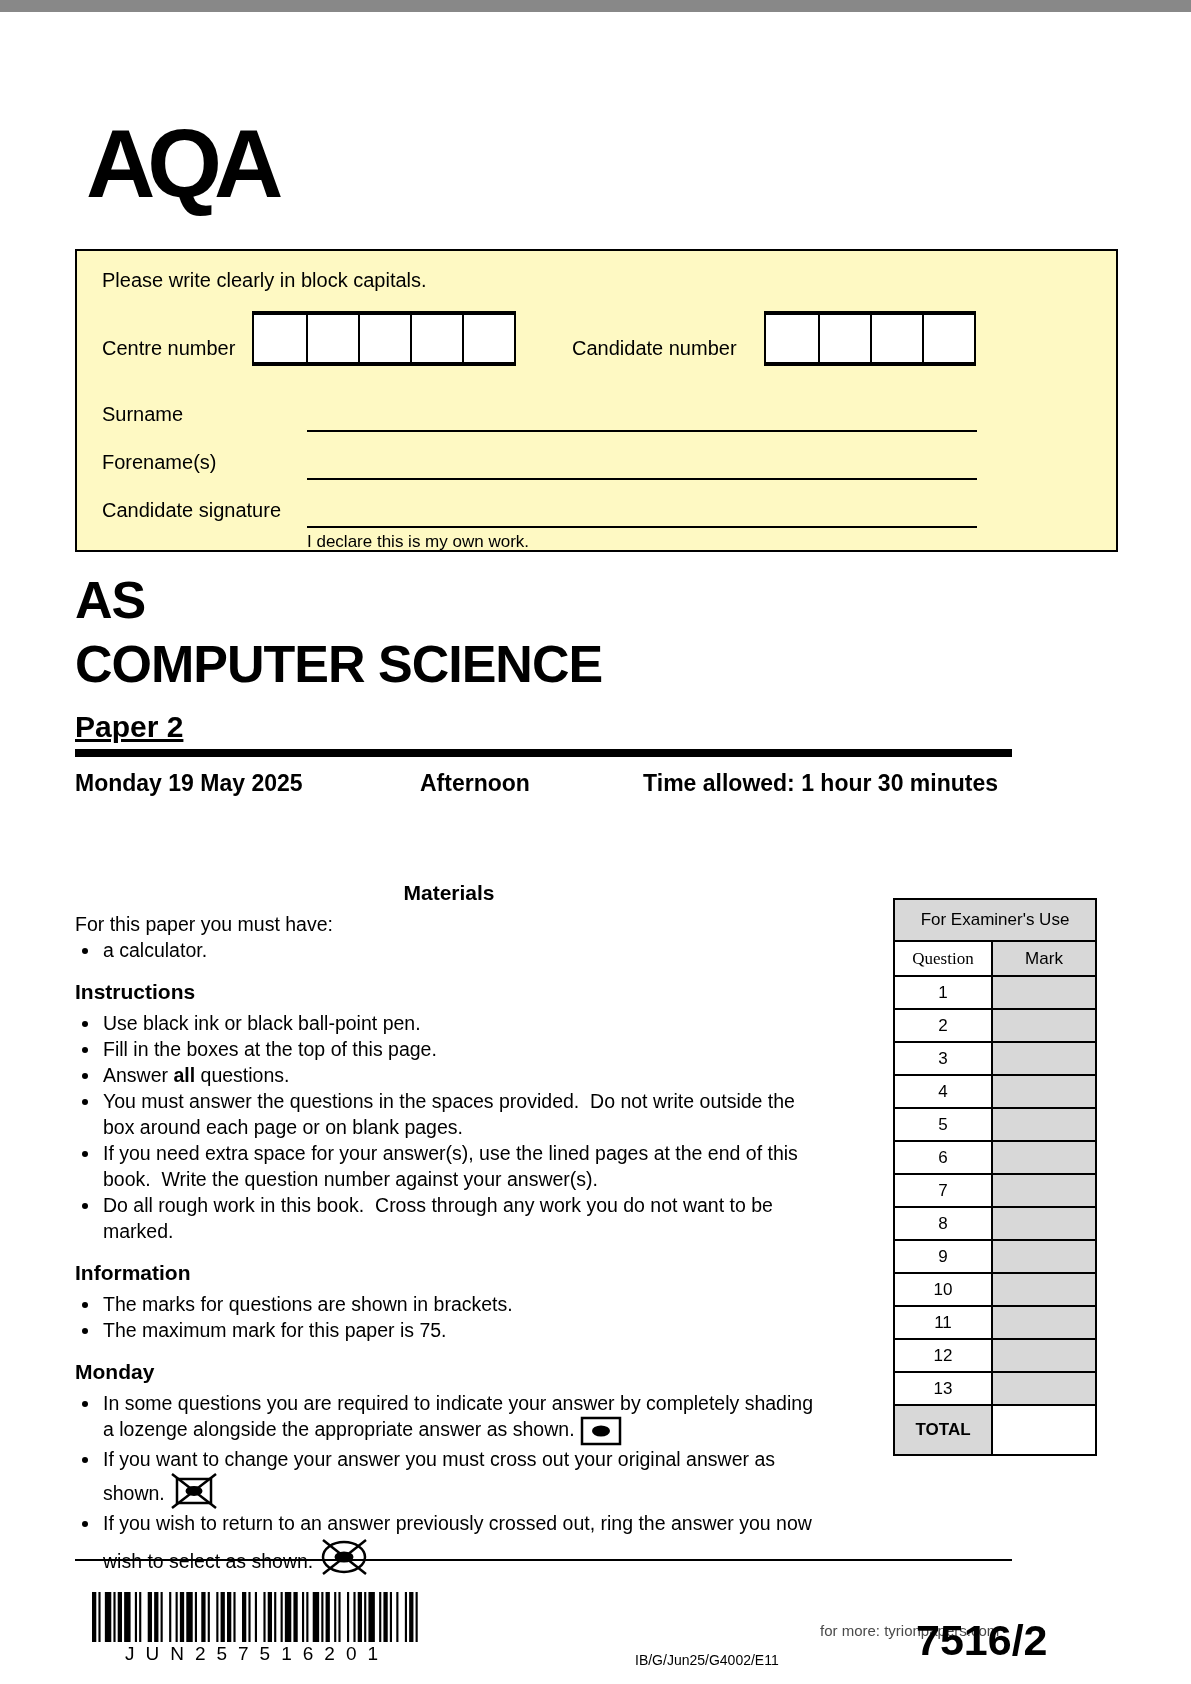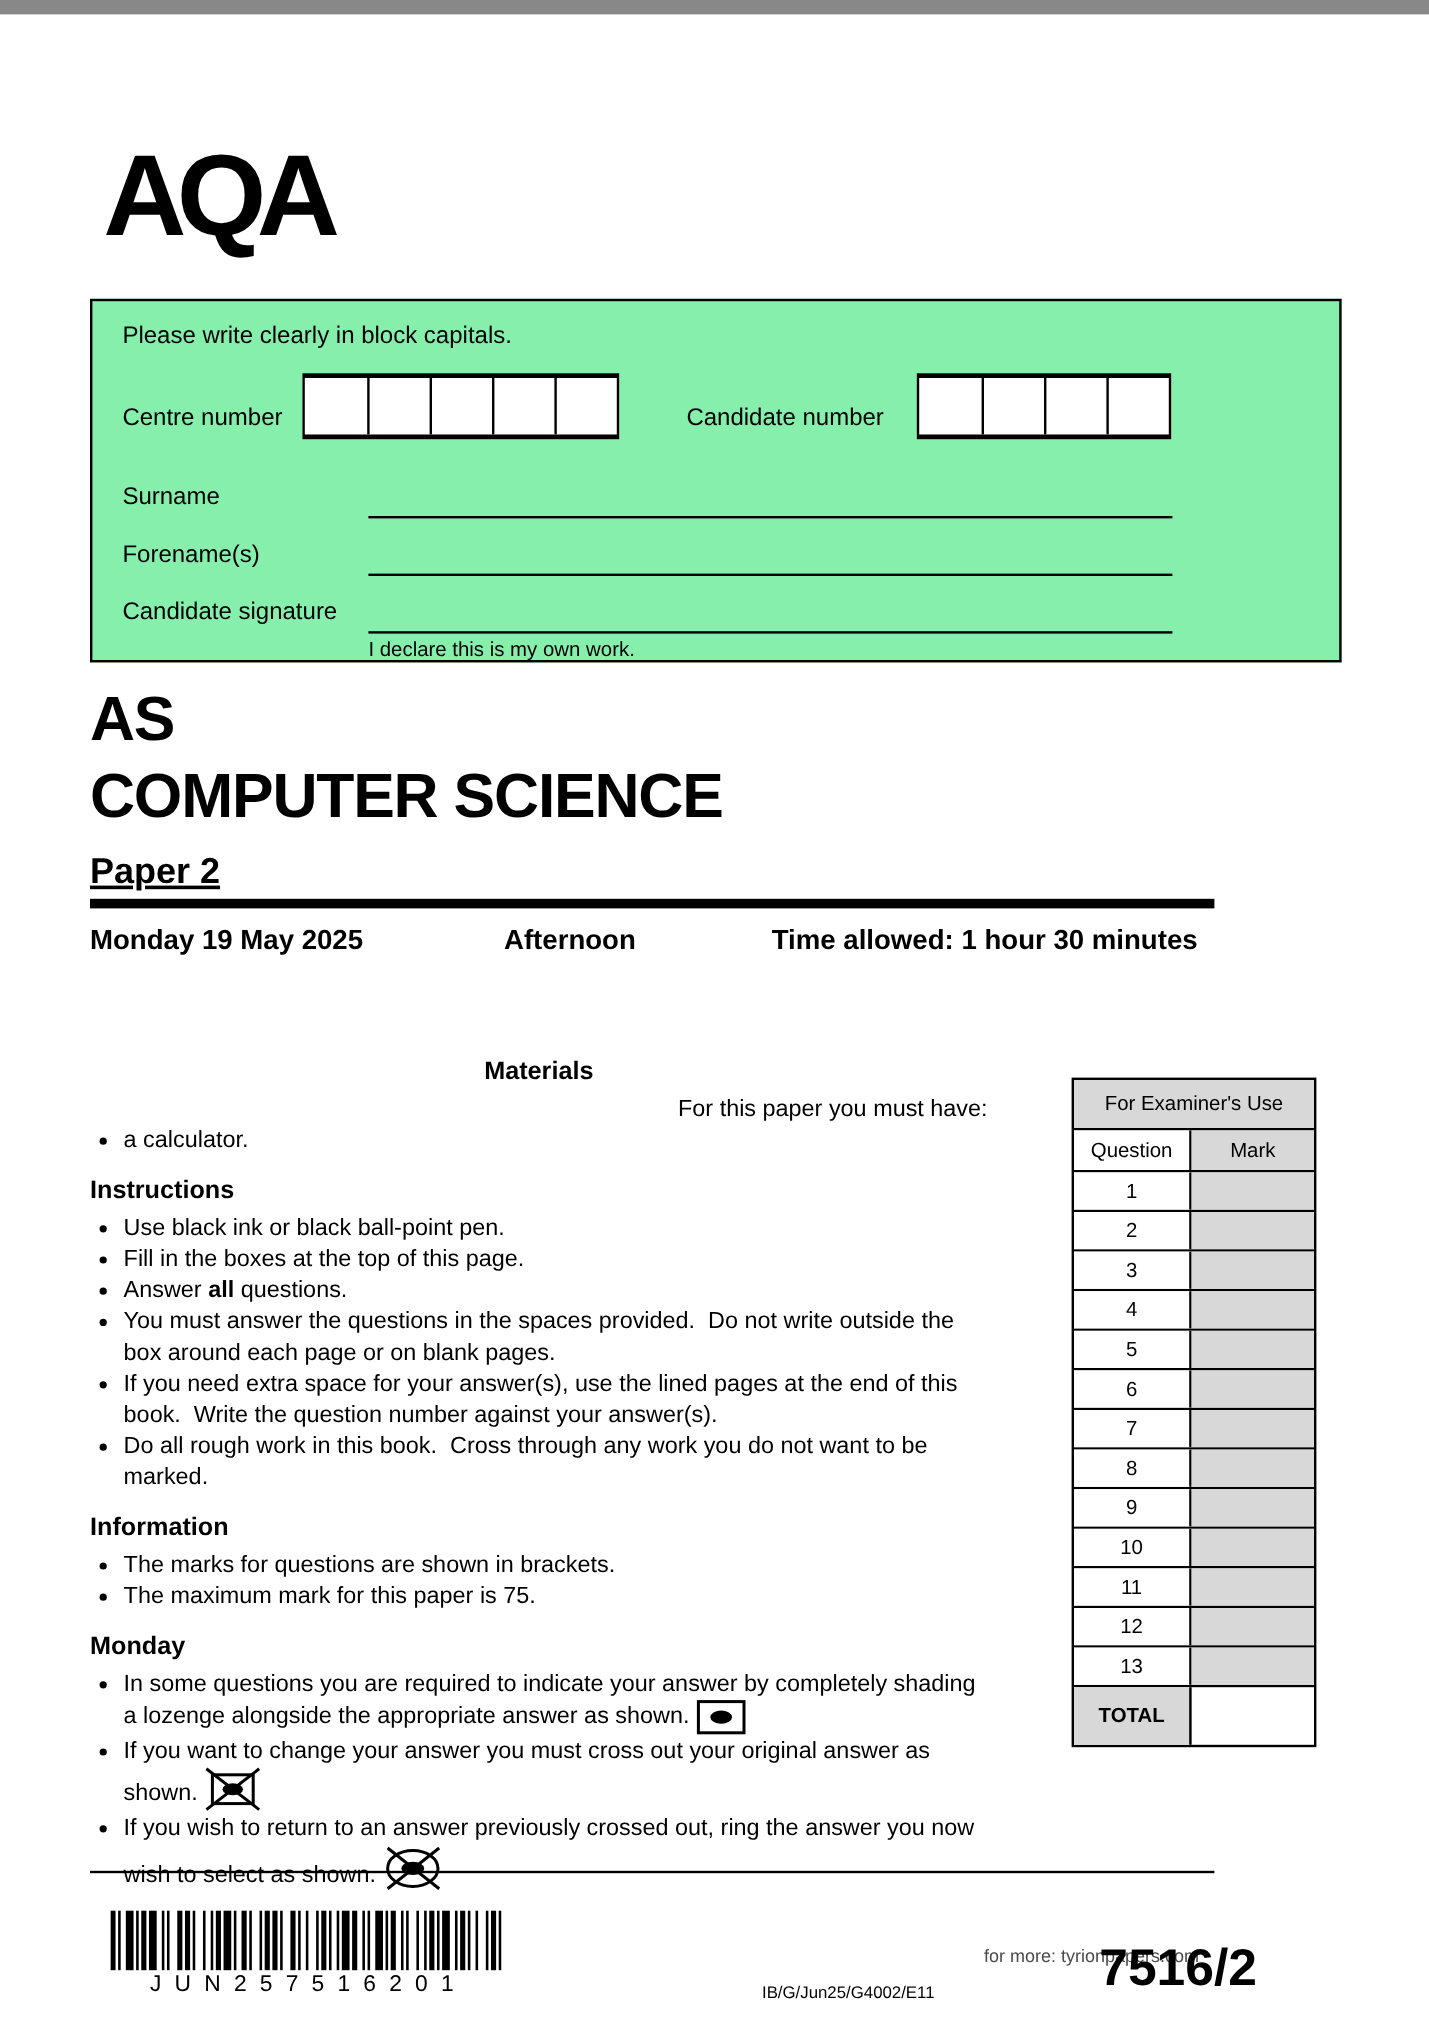--- a/index.html
+++ b/index.html
@@ -16,53 +16,53 @@
   }
   
   .logo {
     position: absolute; left: 86px; top: 104px;
     font-size: 96px; font-weight: 800; letter-spacing: -8px;
     font-family: "Liberation Sans", sans-serif; color: #000; line-height: 1;
   }
   
   .candbox {
     position: absolute; left: 75px; top: 237px; width: 1043px; height: 303px;
-    border: 2px solid #000; background: #86efac;
+    border: 2px solid #000; background: #fef9c3;
   }
   .candbox .instruction { position: absolute; left: 25px; top: 18px; font-size: 20px; }
   .cb-label { position: absolute; font-size: 20px; }
   .numcells { position: absolute; display: flex; border: 2px solid #000; border-top-width: 4px; border-bottom-width: 4px; height: 55px; background: #fff; }
   .numcells .cell { width: 52px; height: 100%; border-left: 2px solid #000; }
   .numcells .cell:first-child { border-left: none; }
   .writeline { position: absolute; border-bottom: 2px solid #000; height: 0; }
   .declaration { position: absolute; font-size: 17px; }
   
   .title-block { position: absolute; left: 75px; top: 556px; line-height: 64px; font-size: 52px; font-weight: 700; letter-spacing: -1px; }
   .paper-line  { position: absolute; left: 75px; top: 698px; font-size: 30px; font-weight: 600; text-decoration: underline; }
   .thick-rule  { position: absolute; left: 75px; top: 737px; width: 937px; height: 8px; background: #000; }
   .session-line { position: absolute; left: 75px; top: 758px; width: 939px; height: 30px; font-size: 23px; font-weight: 600; }
   .session-line .s-date { position: absolute; left: 0; }
   .session-line .s-tod  { position: absolute; left: 345px; }
   .session-line .s-time { position: absolute; right: 16px; }
   
   .leftcol { position: absolute; left: 75px; top: 868px; width: 748px; font-size: 19.5px; line-height: 26px; }
   .leftcol h3 { font-size: 21px; font-weight: 700; margin: 16px 0 5px 0; }
   .leftcol h3:first-child { margin-top: 0; text-align: center; }
-  .leftcol p { white-space: pre-wrap; text-align: right; }
+  .leftcol p { white-space: pre-wrap; }
   .leftcol ul { list-style: disc; padding-left: 26px; }
   .leftcol li { white-space: pre-wrap; padding-left: 2px; }
   .loz-icon { display: inline-block; vertical-align: -10px; margin-left: 5px; line-height: 0; }
   
   .exam-table { position: absolute; left: 893px; top: 886px; width: 204px; border: 2px solid #000; background: #fff; font-size: 17px; }
   .et-title { height: 42px; display: flex; align-items: center; justify-content: center; border-bottom: 2px solid #000; }
   .et-row { display: flex; height: 33px; }
   .et-row + .et-row { border-top: 2px solid #000; }
   .et-q { width: 98px; border-right: 2px solid #000; display: flex; align-items: center; justify-content: center; background: #fff; }
   .et-m { flex: 1; }
-  .et-head .et-q { font-weight: 400; }
+  .et-head .et-q { font-weight: 400; font-family: Liberation Serif, serif; }
   .et-total { height: 50px; }
   .et-total .et-q { font-weight: 700; }
   
   .thin-rule { position: absolute; left: 75px; top: 1547px; width: 937px; height: 2px; background: #000; }
   .barcode { position: absolute; left: 92px; top: 1580px; width: 330px; }
   .barcode-label { position: absolute; left: 92px; top: 1631px; width: 330px; text-align: center; font-size: 19px; letter-spacing: 11px; white-space: nowrap; }
   .footer-ref { position: absolute; left: 635px; top: 1640px; font-size: 14px; }
   .watermark { position: absolute; left: 820px; top: 1610px; font-size: 15px; }
   .paper-code { position: absolute; left: 916px; top: 1604px; font-size: 43px; font-weight: 700; }
 </style>

